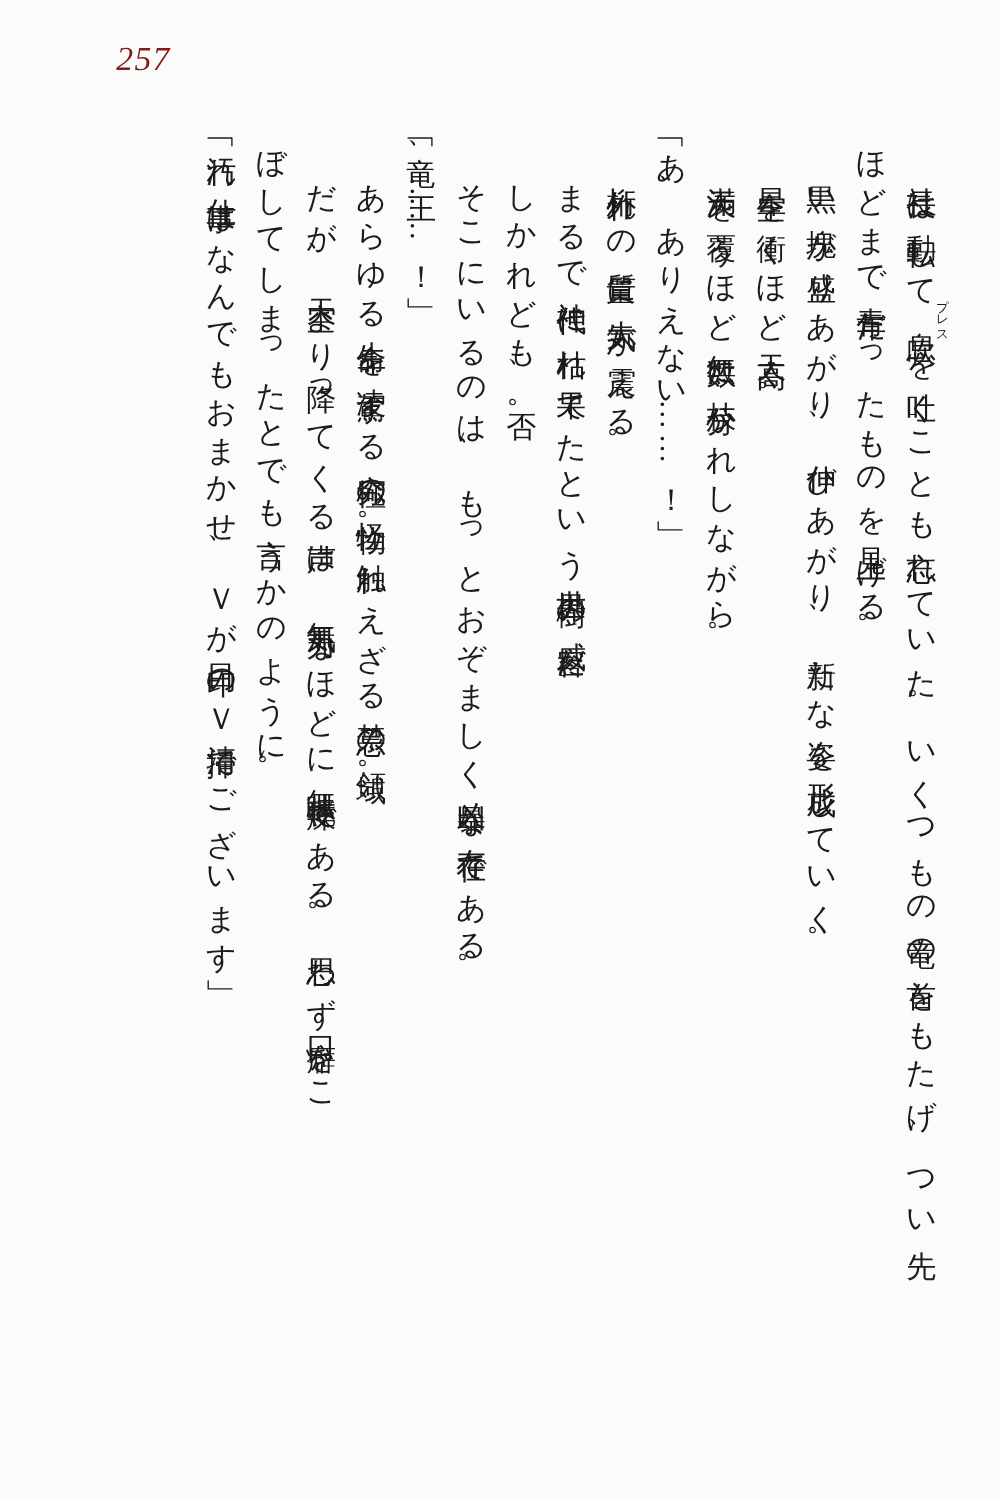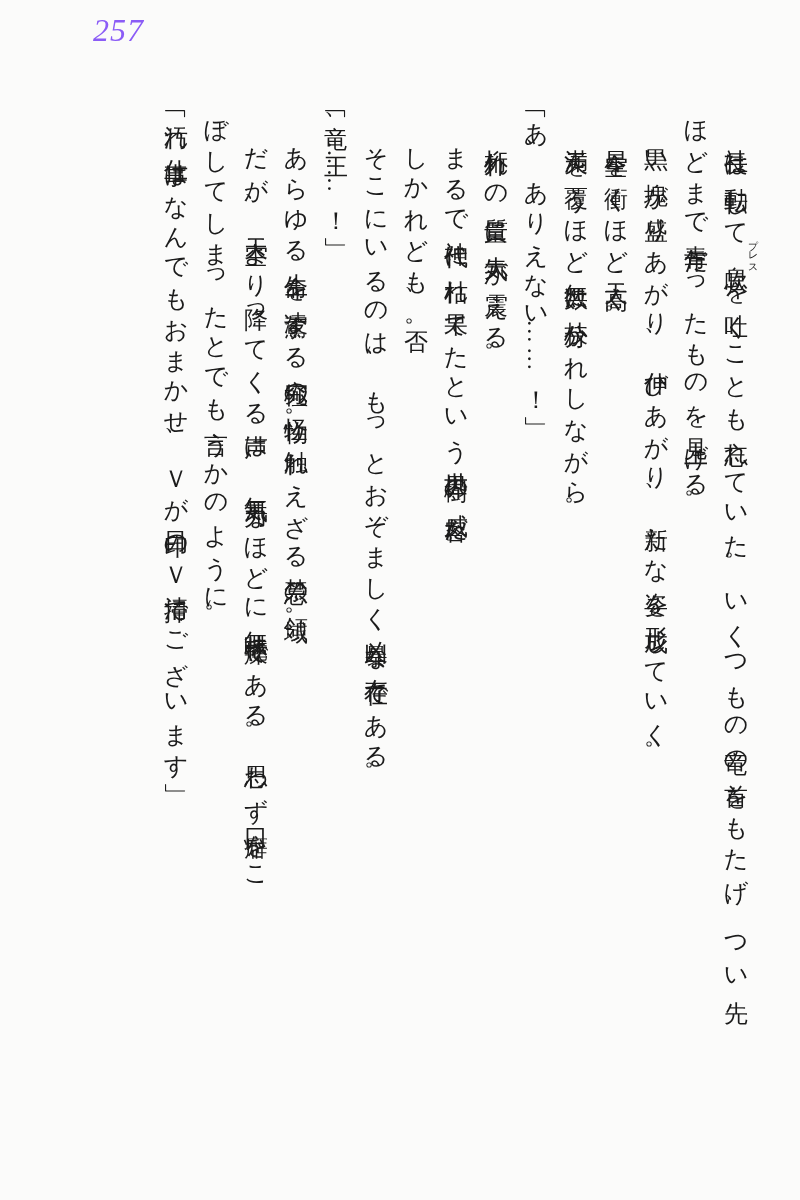--- a/index.html
+++ b/index.html
@@ -14,25 +14,25 @@
     overflow: hidden;
   }
   .page {
     position: relative;
     width: 800px;
     height: 1200px;
     background: #fbfbfa;
   }
   .page-number {
     position: absolute;
-    top: 12px;
+    top: 32px;
     left: 93px;
-    font-size: 32px;
+    font-size: 27px;
     font-style: italic;
-    color: #8b5cf6;
+    color: #7f1d1d;
     letter-spacing: 1px;
   }
   .text-block {
     position: absolute;
     top: 103px;
     right: 42px;
     height: 1075px;
     writing-mode: vertical-rl;
     text-orientation: mixed;
     font-size: 24px;

